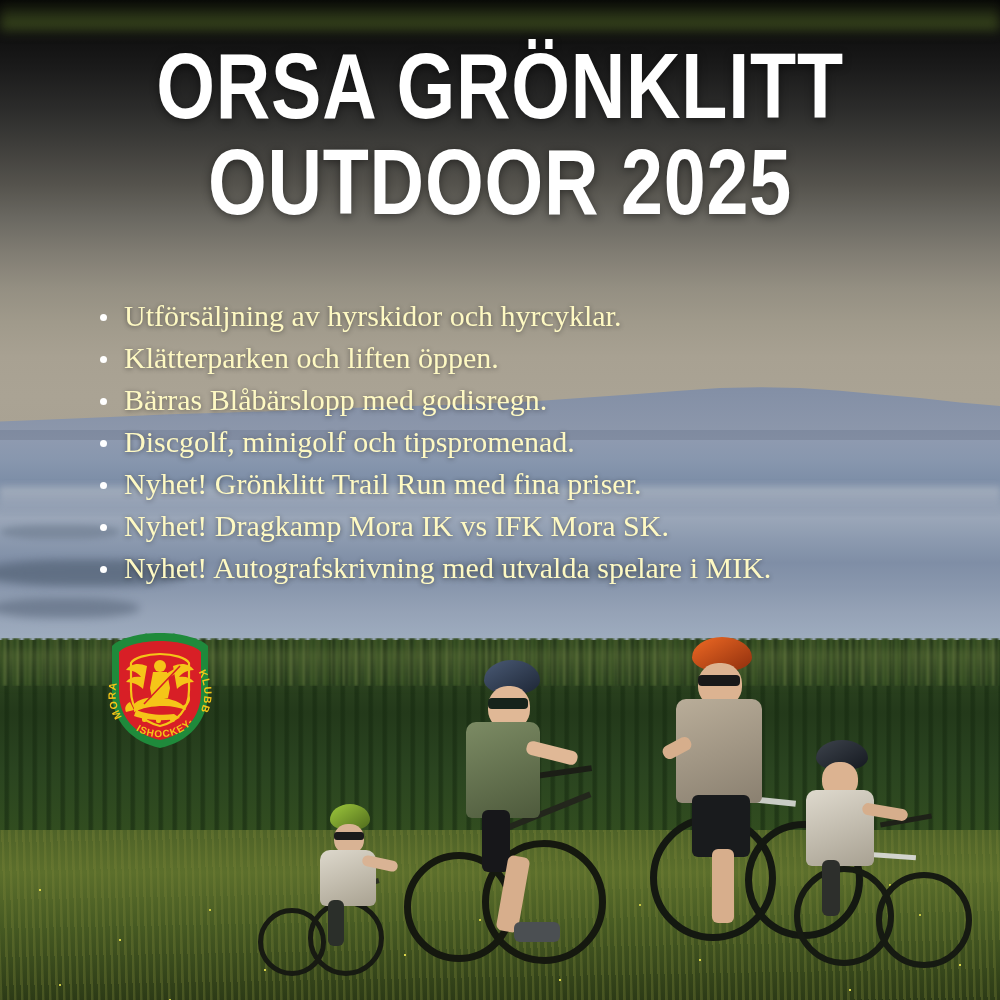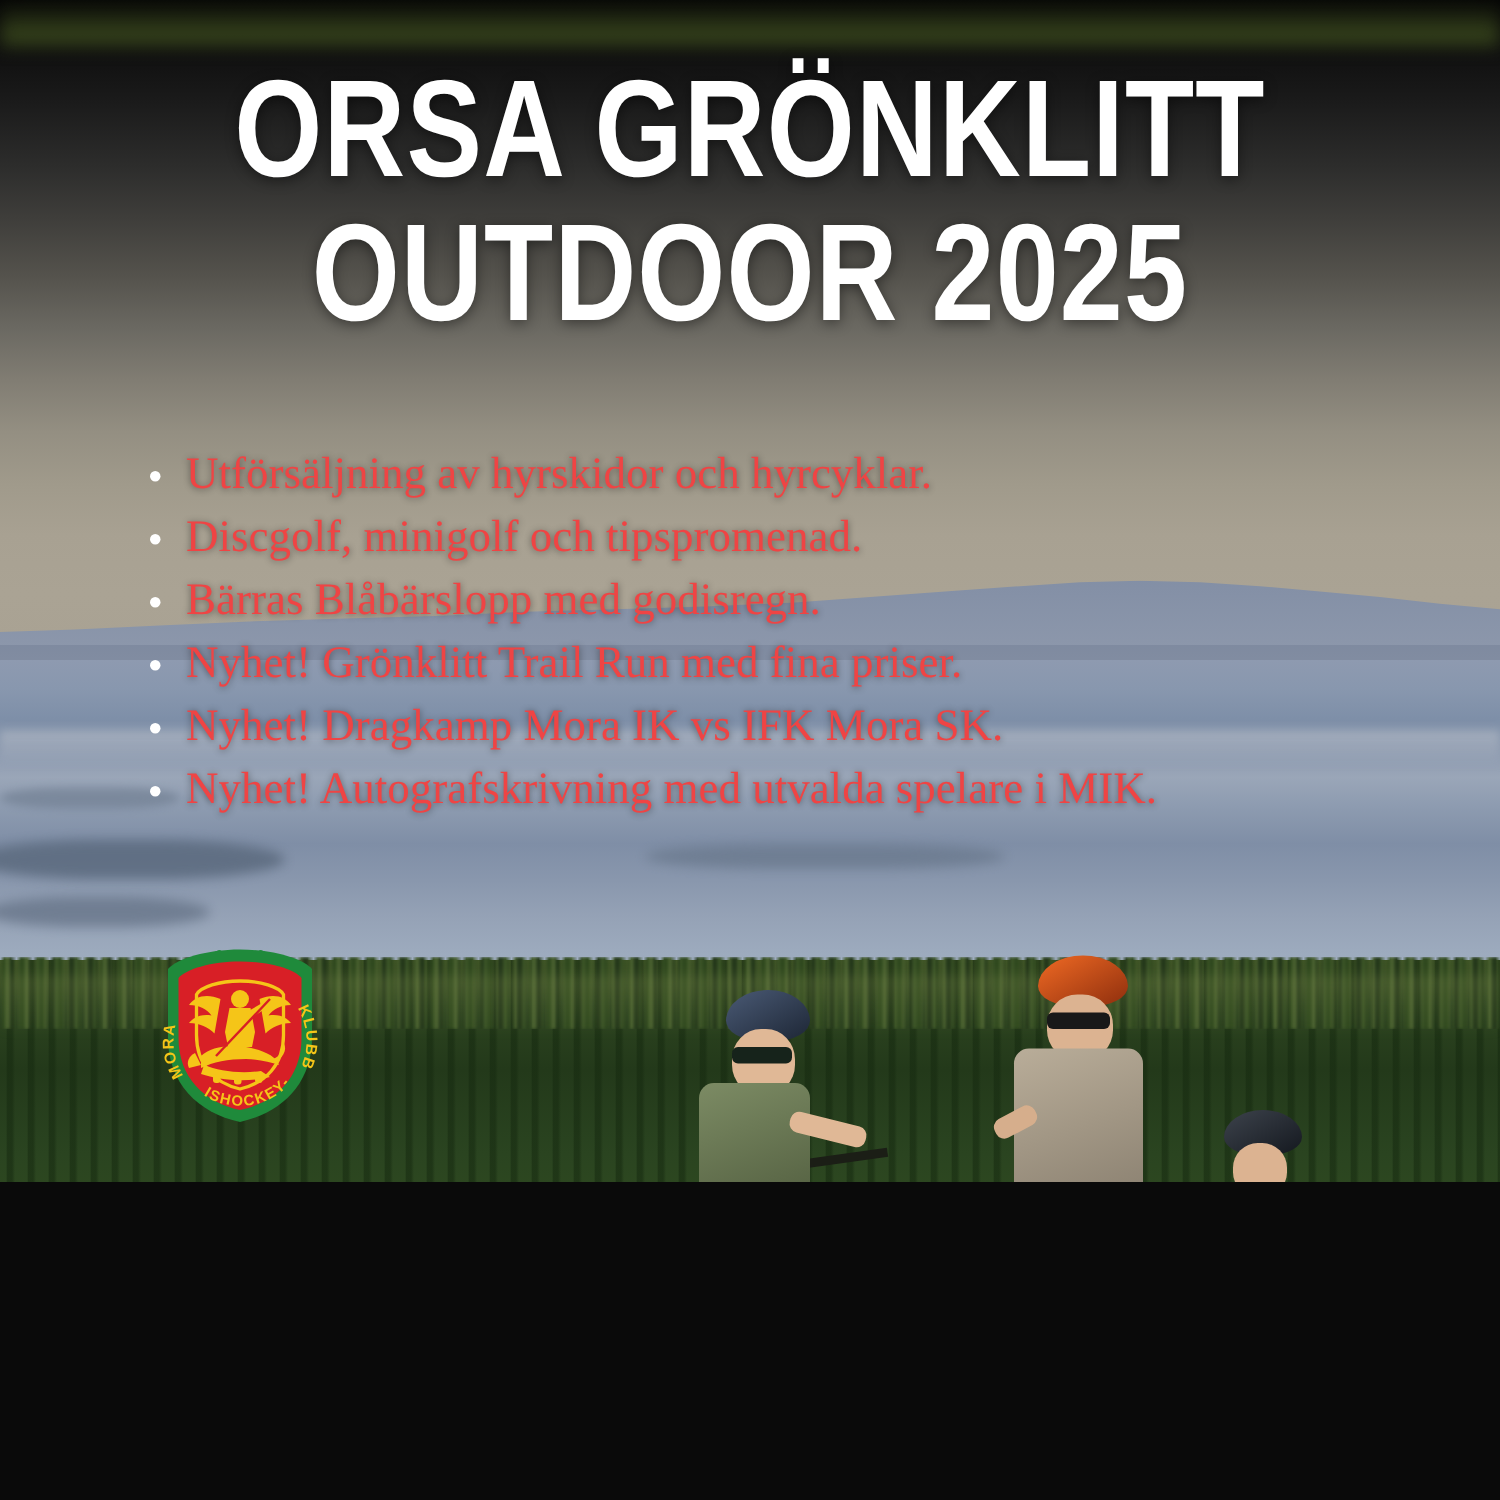--- a/index.html
+++ b/index.html
@@ -2,21 +2,21 @@
 <html><head>
 <meta charset="utf-8">
 <style>
   html,body{margin:0;padding:0;}
   body{
     width:1000px;height:1000px;overflow:hidden;
     font-family:"Liberation Serif",serif;
     background:#0a0a0a;
   }
   #poster{
-    position:relative;width:1000px;height:788px;overflow:hidden;
+    position:relative;width:1000px;height:1000px;overflow:hidden;
     background:#0a0a0a;
   }
 
   
   .layer{position:absolute;left:0;width:1000px;}
 
   
   .sky{
     top:0;height:430px;
     background:linear-gradient(to bottom,
@@ -174,21 +174,21 @@
     font-size:28px;color:#fff;
     text-shadow:0 1px 6px rgba(0,0,0,.4);
   }
   ul.bullets{
     position:absolute;left:96px;top:295px;margin:0;padding:0;
     list-style:none;width:880px;
   }
   ul.bullets li{
     position:relative;
     font-family:"Liberation Serif",serif;
-    font-size:30px;color:#ef4444;
+    font-size:30px;color:#fef9c3;
     line-height:42px;
     padding-left:28px;
     text-shadow:0 1px 5px rgba(0,0,0,.45);
     white-space:nowrap;
   }
   ul.bullets li::before{
     content:"";position:absolute;left:4px;top:19px;
     width:7px;height:7px;border-radius:50%;background:#fff;
   }
 
@@ -272,22 +272,23 @@
     <div class="torso" style="left:6px;top:50px;width:68px;height:76px;background:linear-gradient(160deg,#ded9cd,#a8a192);"></div>
     <div class="arm" style="left:62px;top:66px;width:46px;height:12px;background:#d6ae8c;transform:rotate(10deg);"></div>
     <div class="leg" style="left:22px;top:120px;width:18px;height:56px;background:#2d2f2c;"></div>
   </div>
 
   <div class="title" id="title-1">ORSA GRÖNKLITT</div>
   <div class="title" id="title-2">OUTDOOR 2025</div>
 
   <ul class="bullets">
     <li>Utförsäljning av hyrskidor och hyrcyklar.</li>
+    <li>Klätterparken och liften öppen.</li>
+    <li>Bärras Blåbärslopp med godisregn.</li>
     <li>Discgolf, minigolf och tipspromenad.</li>
-    <li>Bärras Blåbärslopp med godisregn.</li>
     <li>Nyhet! Grönklitt Trail Run med fina priser.</li>
     <li>Nyhet! Dragkamp Mora IK vs IFK Mora SK.</li>
     <li>Nyhet! Autografskrivning med utvalda spelare i MIK.</li>
   </ul>
 
   <div class="logos">
 
     <svg class="mik" viewBox="0 0 120 120">
 
       <g stroke="#1f8a3b" stroke-width="5" stroke-linecap="round">

